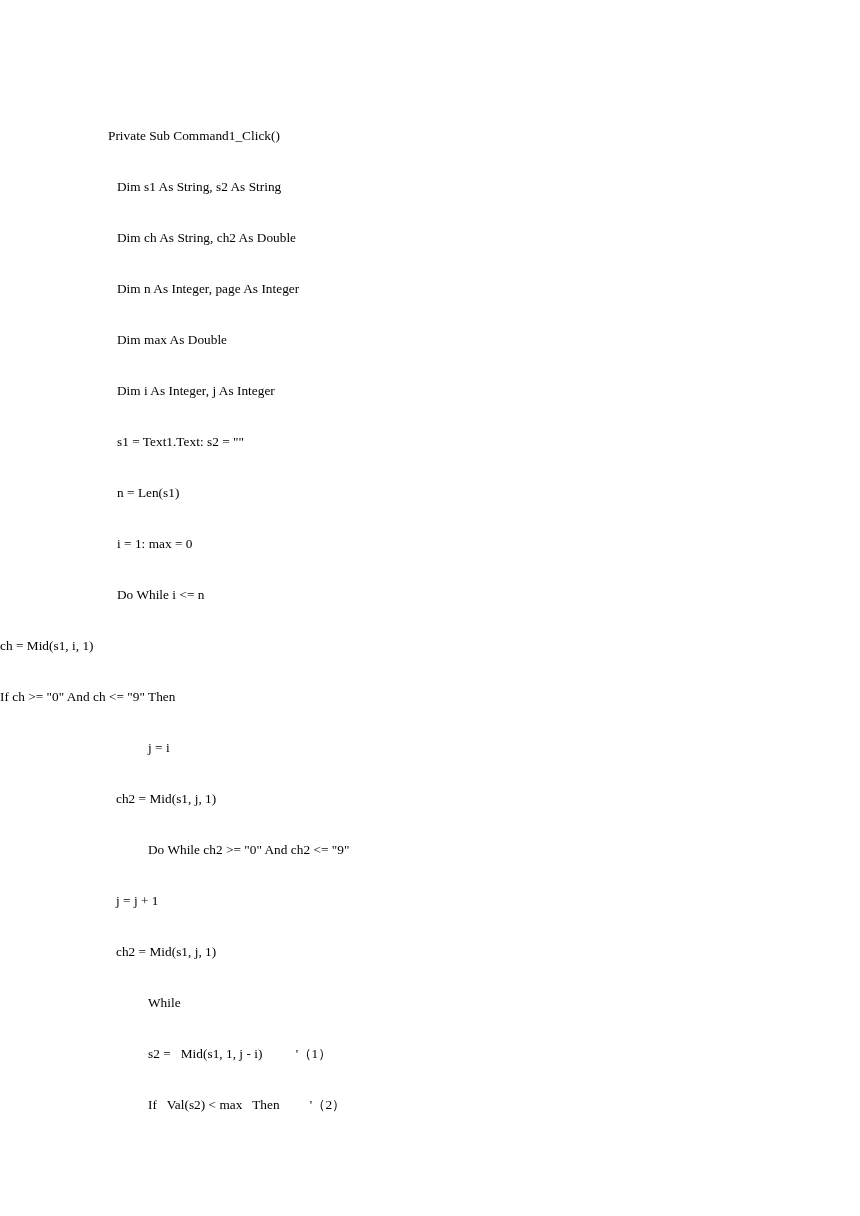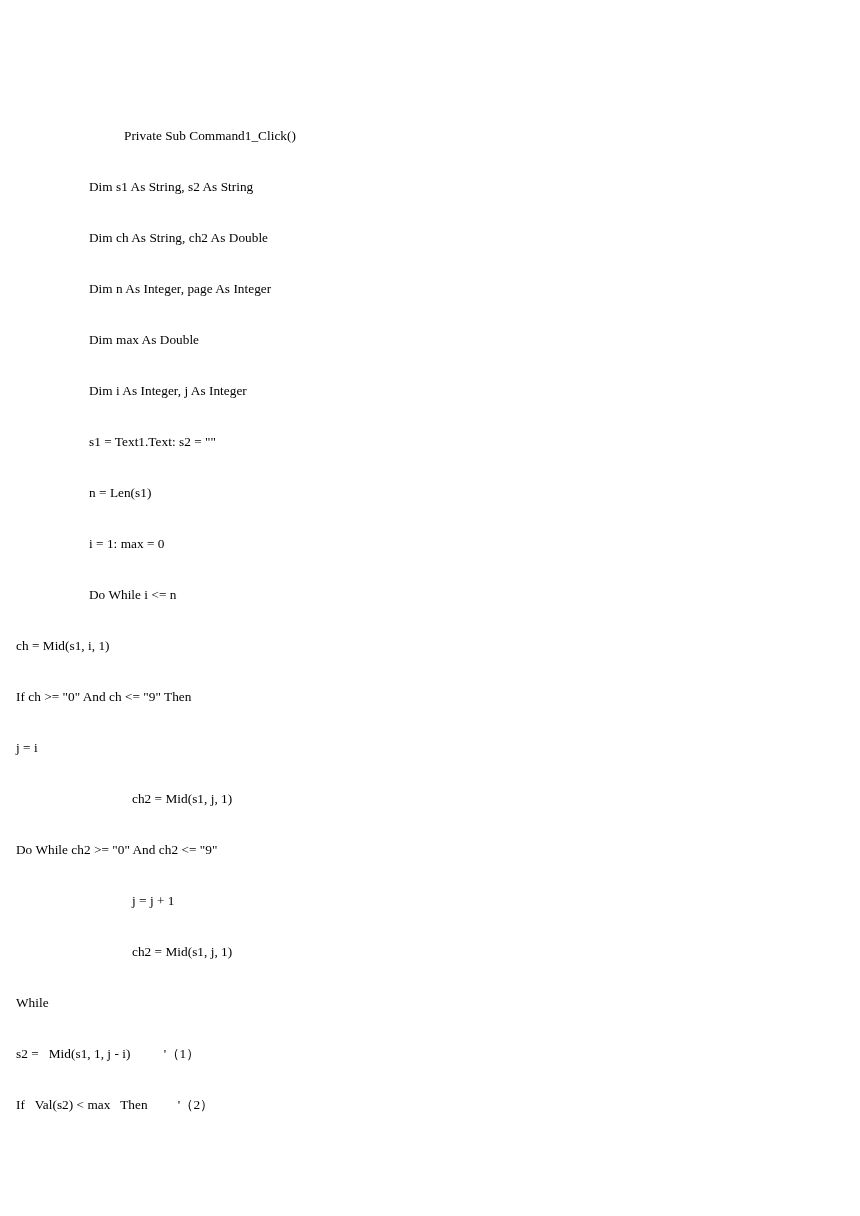--- a/index.html
+++ b/index.html
@@ -27,26 +27,25 @@
     width: 860px;
   }
   .code-line {
     font-family: "Liberation Serif", "DejaVu Serif", serif;
     font-size: 13.3px;
     line-height: 51px;
     height: 51px;
     color: #000000;
     white-space: pre;
     letter-spacing: 0.02px;
-    margin-left: 16px;
   }
   .ind-0 { padding-left: 108px; }
-  .ind-1 { padding-left: 73px; }
+  .ind-1 { padding-left: 117px; }
   .ind-2 { }
-  .ind-3 { }
+  .ind-3 { padding-left: 148px; }
   .ind-4 { padding-left: 116px; }
 </style>
 </head>
 <body>
 
 <div id="page">
   <div id="code-block">
       <div class="code-line ind-0">Private Sub Command1_Click()</div>
       <div class="code-line ind-1">Dim s1 As String, s2 As String</div>
       <div class="code-line ind-1">Dim ch As String, ch2 As Double</div>

